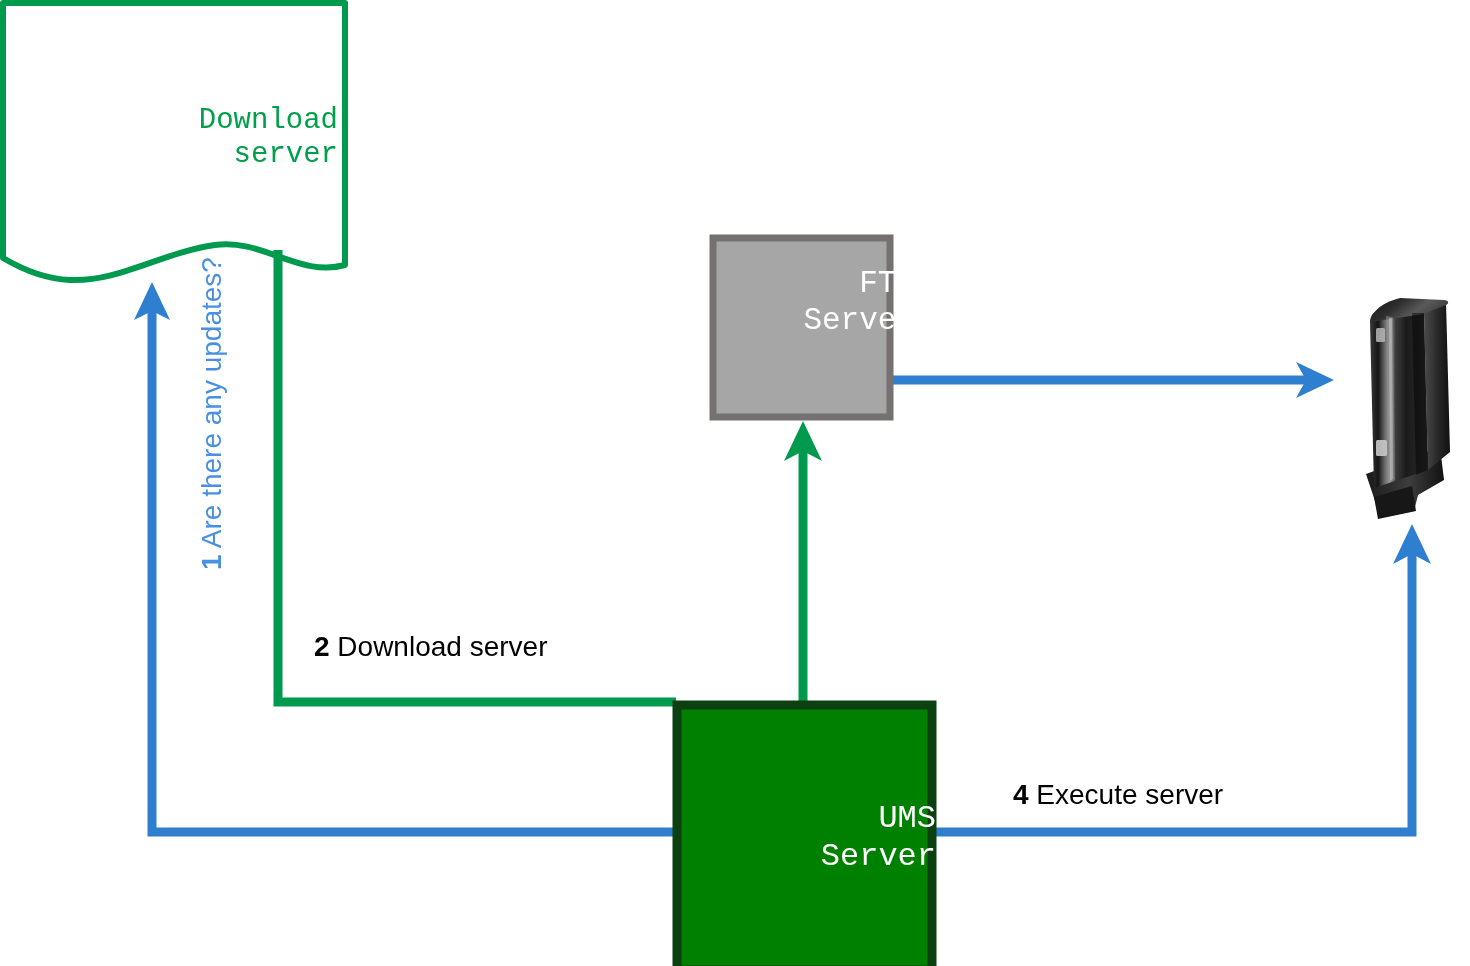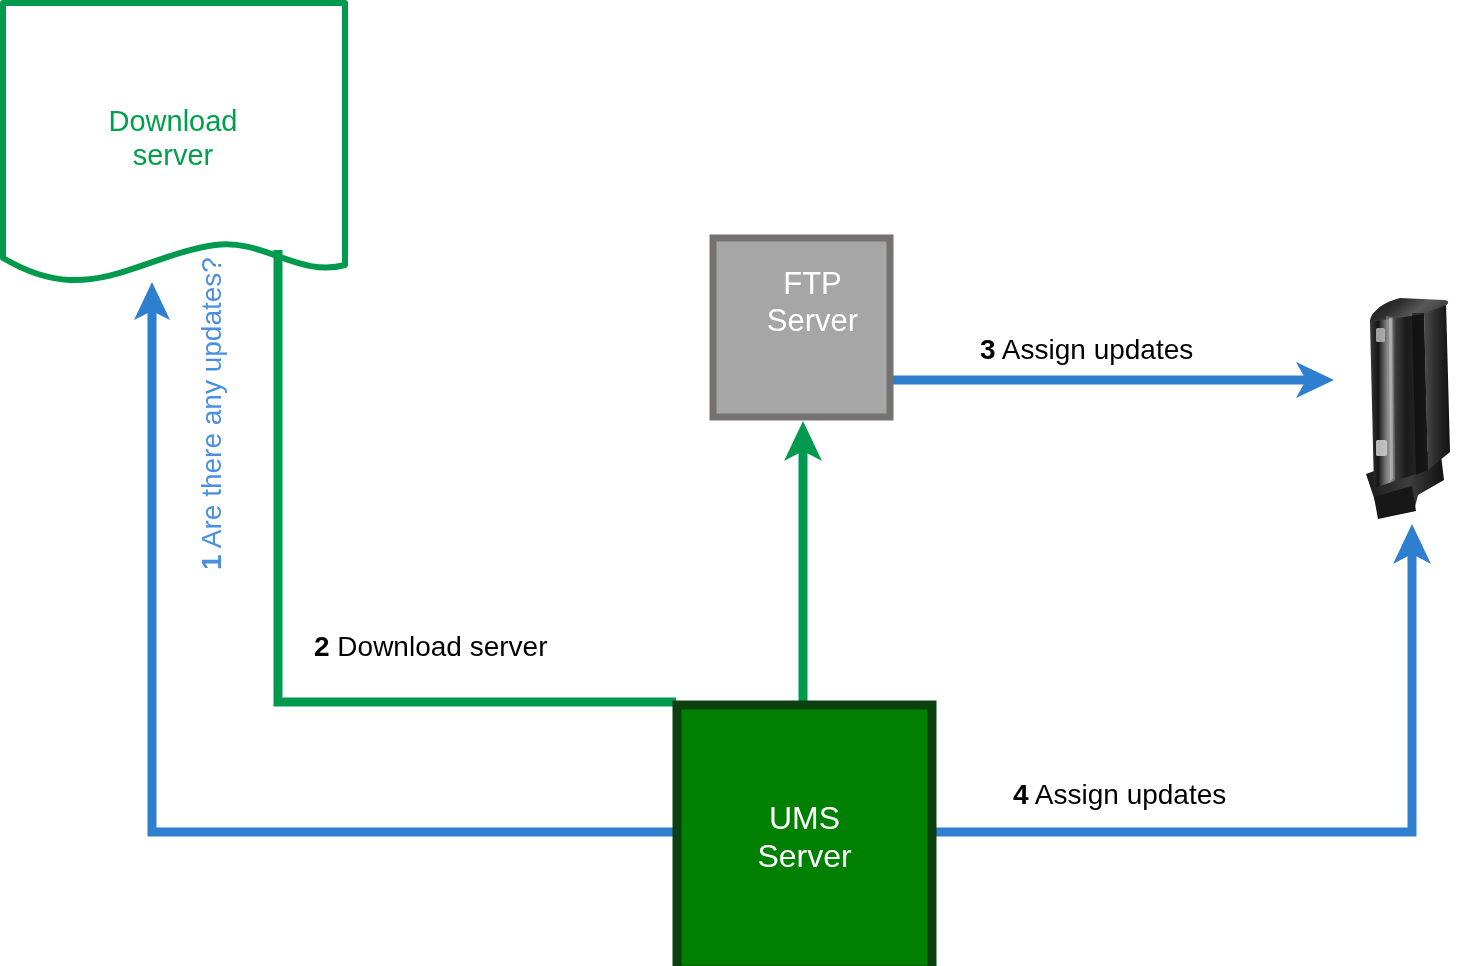--- a/index.html
+++ b/index.html
@@ -19,24 +19,25 @@
   }
   #diagram-svg {
     position: absolute;
     left: 0;
     top: 0;
     width: 1470px;
     height: 966px;
   }
   .node-label {
     position: absolute;
-    text-align: center;
+    text-align: right;
     line-height: 1.18;
     white-space: pre-line;
     pointer-events: none;
+    font-family: Liberation Mono, monospace;
   }
   
   #download-server-label {
     left: 8px;
     top: 104px;
     width: 330px;
     font-size: 29px;
     color: #00A04B;
   }
   
@@ -138,28 +139,24 @@
   <div class="step-label" id="step-1-label">
     <span class="num">1</span>
     <span>Are there any updates?</span>
   </div>
 
   <div class="step-label" id="step-2-label">
     <span class="num">2</span>
     <span>Download server</span>
   </div>
 
-  <div class="step-label" id="step-3-label">
-    <span class="num">3</span>
-    <span>Assign updates</span>
-  </div>
 
   <div class="step-label" id="step-4-label">
     <span class="num">4</span>
-    <span>Assign updates</span>
+    <span>Execute server</span>
   </div>
 
   <svg id="device-icon" viewBox="0 0 106 228" xmlns="http://www.w3.org/2000/svg">
     <defs>
       <linearGradient id="bodyGrad" x1="0" y1="0" x2="1" y2="0">
         <stop offset="0%" stop-color="#3a3a3a"></stop>
         <stop offset="14%" stop-color="#141414"></stop>
         <stop offset="26%" stop-color="#6d6d6d"></stop>
         <stop offset="34%" stop-color="#9a9a9a"></stop>
         <stop offset="44%" stop-color="#3c3c3c"></stop>

